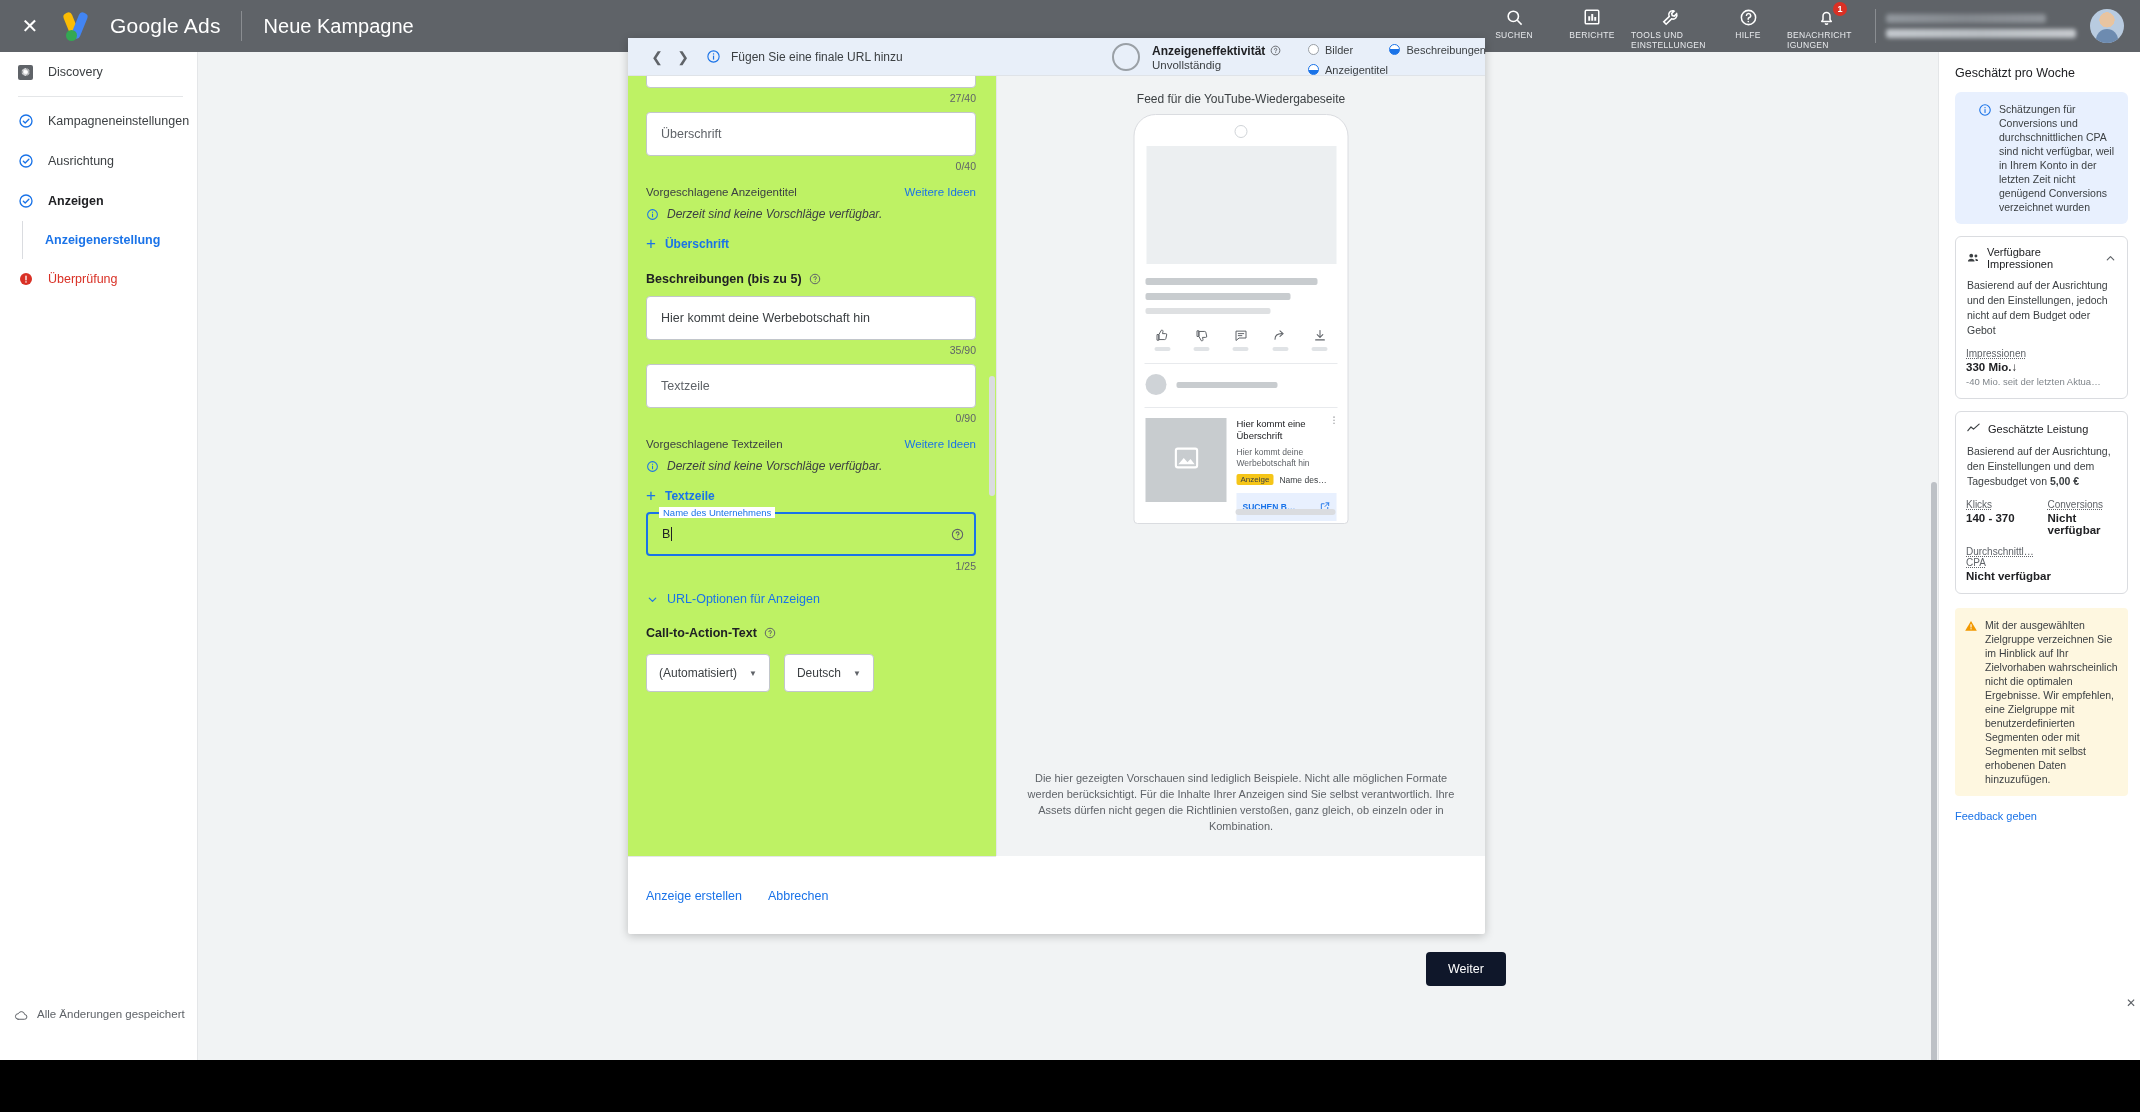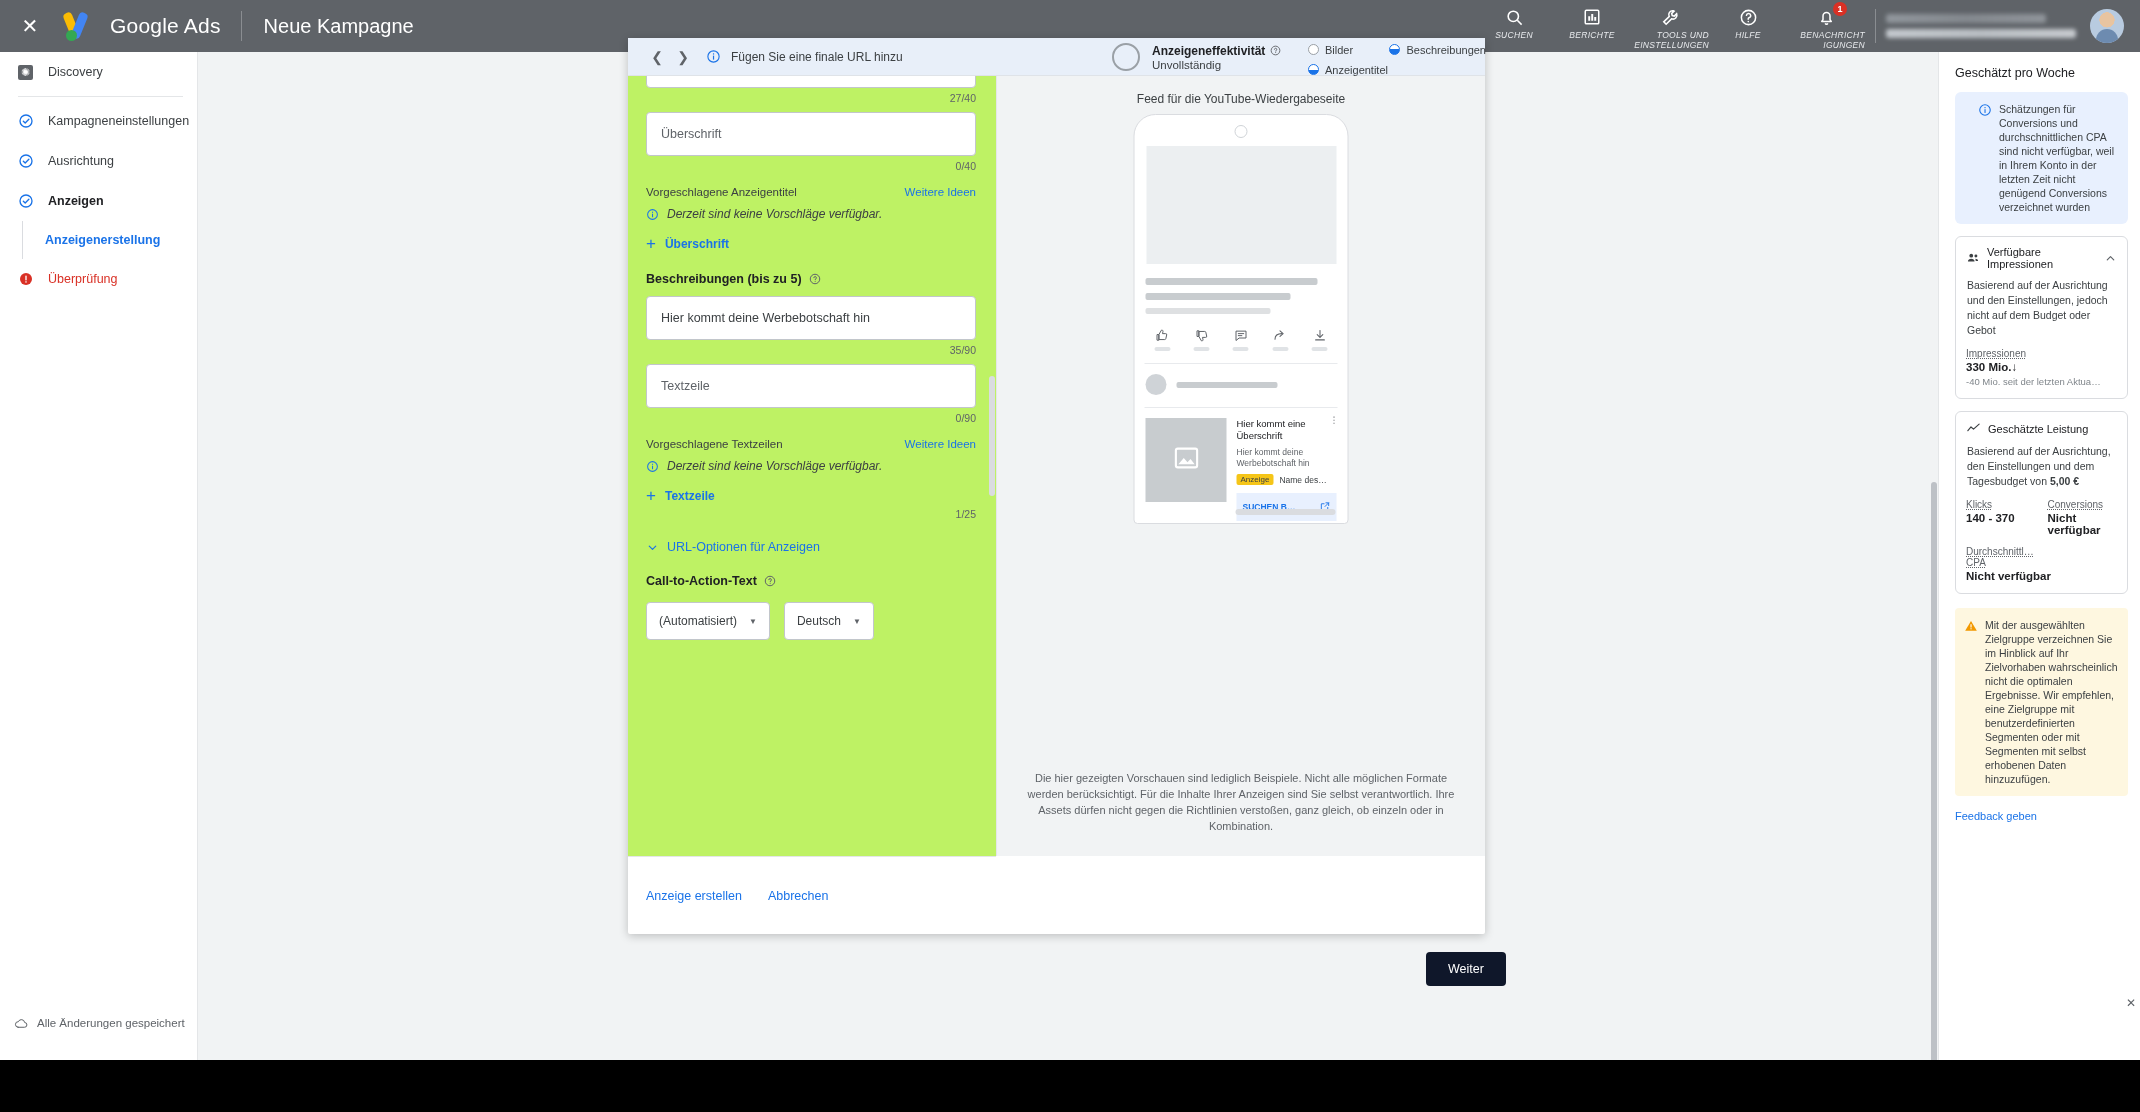--- a/index.html
+++ b/index.html
@@ -22,21 +22,21 @@
   .tb-logo .b3 { position:absolute; left:4px; top:19px; width:11px; height:11px; background:#34a853; border-radius:50%; }
   .tb-title { margin-left: 14px; font-size: 21px; letter-spacing: .2px; }
   .tb-sep { margin-left: 20px; width:1px; height: 30px; background: #8a8d91; }
   .tb-sub { margin-left: 22px; font-size: 20px; }
   .tb-right { margin-left: auto; display: flex; align-items: flex-start; height: 52px; }
   .tb-icon-btn {
     width: 78px; display: flex; flex-direction: column; align-items: center;
     padding-top: 6px; cursor: pointer; position: relative;
   }
   .tb-icon-btn .glyph { height: 22px; display:flex;align-items:center;justify-content:center; }
-  .tb-icon-btn .lbl { font-size: 8.5px; letter-spacing: .3px; text-align: right; line-height: 10px; margin-top: 2px; color:#e8eaed;font-style:italic;}
+  .tb-icon-btn .lbl { font-size: 8.5px; letter-spacing: .3px; text-align: left; line-height: 10px; margin-top: 2px; color:#e8eaed;}
   .tb-badge {
     position: absolute; top: 2px; left: 46px; background: #d93025; color: #fff;
     min-width: 14px; height: 14px; border-radius: 7px; font-size: 9px;
     display:flex;align-items:center;justify-content:center; padding: 0 3px; font-weight: 700;
   }
   .tb-acct-sep { width:1px; height: 34px; background:#8a8d91; margin: 9px 10px 0 10px; }
   .tb-acct { display:flex; flex-direction: column; justify-content:center; height:52px; }
   .tb-acct .blur1 { width: 160px; height: 9px; background: linear-gradient(90deg,#9aa0a6,#8b9096,#989da3); border-radius:3px; filter: blur(2.2px); opacity:.85;}
   .tb-acct .blur2 { width: 190px; height: 9px; background: linear-gradient(90deg,#cfd4d9,#c4c9ce,#d2d6da); border-radius:3px; filter: blur(2.2px); margin-top:6px; opacity:.9;}
   .tb-avatar { width: 34px; height:34px; border-radius:50%; margin: 9px 16px 0 14px;
@@ -54,21 +54,21 @@
   .nav-item.bold .ntxt { font-weight: 700; color:#202124;}
   .nav-divider { height:1px; background:#e4e6e8; margin: 4px 14px 4px 18px;}
   .nav-sub { display:flex; align-items:center; height:38px; padding-left: 22px; }
   .nav-sub .vline { width: 1px; height: 38px; background: #dadce0; }
   .nav-sub .stxt { margin-left: 22px; font-size: 12.5px; font-weight: 700; color:#1a73e8; cursor:pointer;}
   .nav-item.err .ntxt { color: #d93025; }
   .sq-icon { width:15px;height:15px;background:#5f6368;border-radius:2px;display:flex;align-items:center;justify-content:center;color:#fff;font-size:11px;line-height:1;}
 
   .footer-saved {
     position:absolute; left:0; bottom: 22px; width: 198px; height:30px;
-    display:flex; align-items:center; padding-left:14px; font-size:11.5px; color:#5f6368;
+    display:flex; align-items:flex-start; padding-left:14px; font-size:11.5px; color:#5f6368;
   }
   .footer-saved .ic { margin-right: 8px; color:#5f6368; display:flex; }
 
   
   .canvas {
     position:absolute; left:198px; top:52px; width: 1740px; height: 1008px; background:#f1f3f4;
   }
   .copyright { position:absolute; left: 205px; bottom: 28px; font-size: 11.5px; color:#5f6368; }
 
   
@@ -489,20 +489,32 @@
                 <rect x="11.1" y="6.9" width="1.9" height="2" fill="#1a73e8" stroke="none"></rect>
               </svg>
           </span>
           <span class="tx">Derzeit sind keine Vorschläge verfügbar.</span>
         </div>
         <div class="addbtn">
           <span class="pl">+</span>
           <span>Textzeile</span>
         </div>
 
+        <div class="outlined">
+          <span class="legend">Name des Unternehmens</span>
+          <span class="val">B</span>
+            <span class="caret"></span>
+          <span class="q">
+            <svg width="13" height="13" viewBox="0 0 24 24" fill="none" stroke="#5f6368" stroke-width="2">
+                <circle cx="12" cy="12" r="9.5"></circle>
+                <path d="M9.6 9.4a2.6 2.6 0 1 1 3 2.9v1" stroke-linecap="round"></path>
+                <circle cx="12.4" cy="16.6" r="1.1" fill="#5f6368" stroke="none"></circle>
+              </svg>
+          </span>
+        </div>
         <div class="counter">1/25</div>
 
         <div class="collapse-row">
           <span class="chev">
             <svg width="13" height="13" viewBox="0 0 24 24" fill="none" stroke="#1a73e8" stroke-width="2.2" stroke-linecap="round" stroke-linejoin="round">
                 <path d="M6 9.5l6 6 6-6"></path>
               </svg>
           </span>
           <span>URL-Optionen für Anzeigen</span>
         </div>

